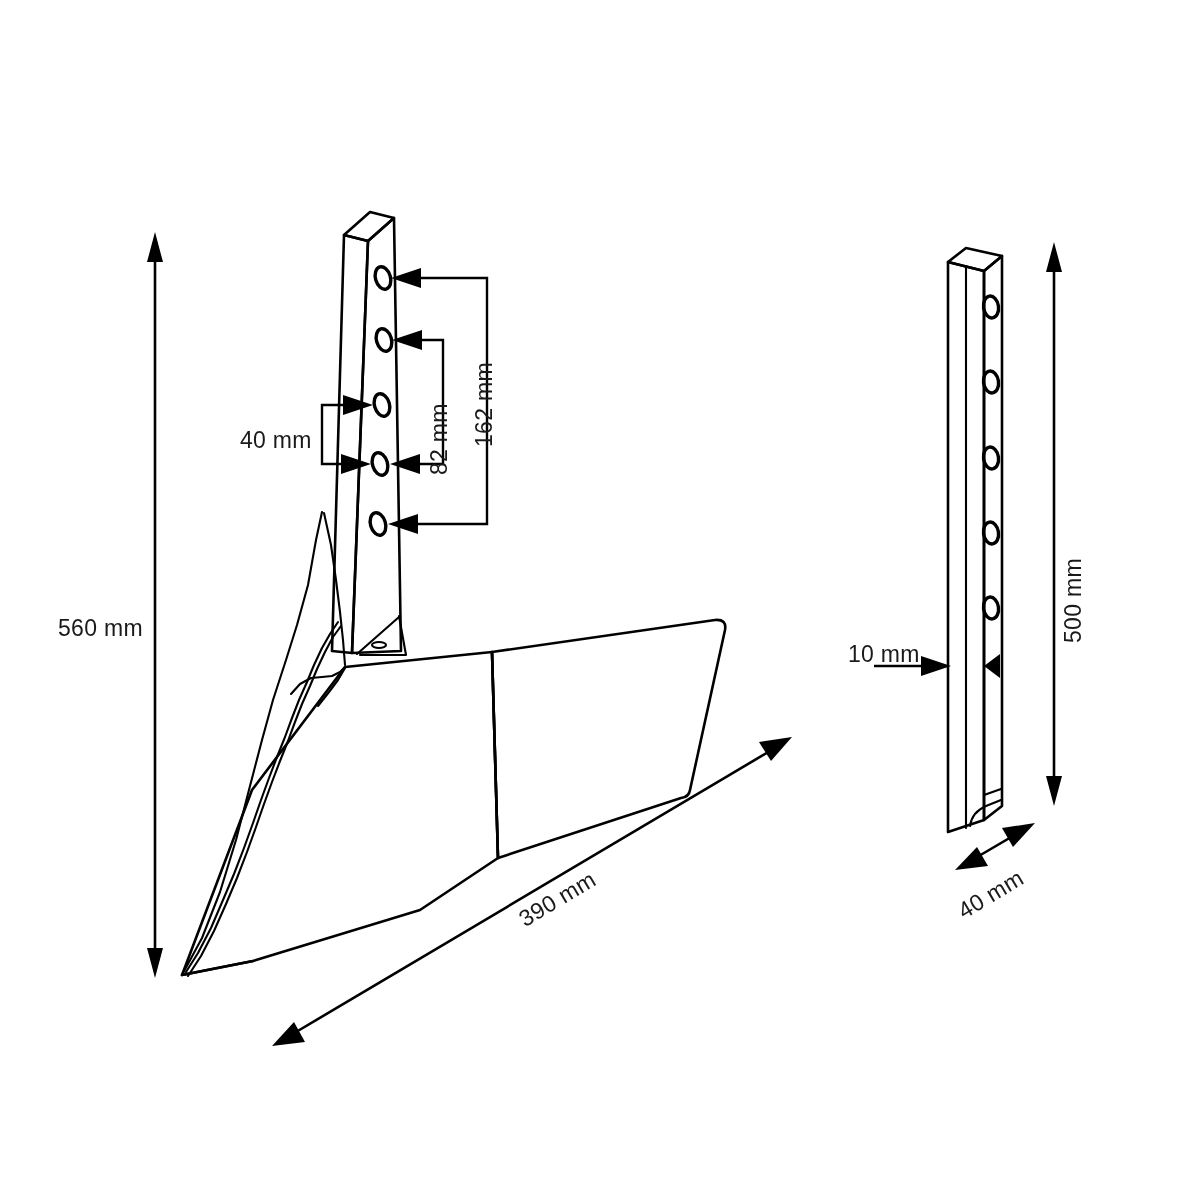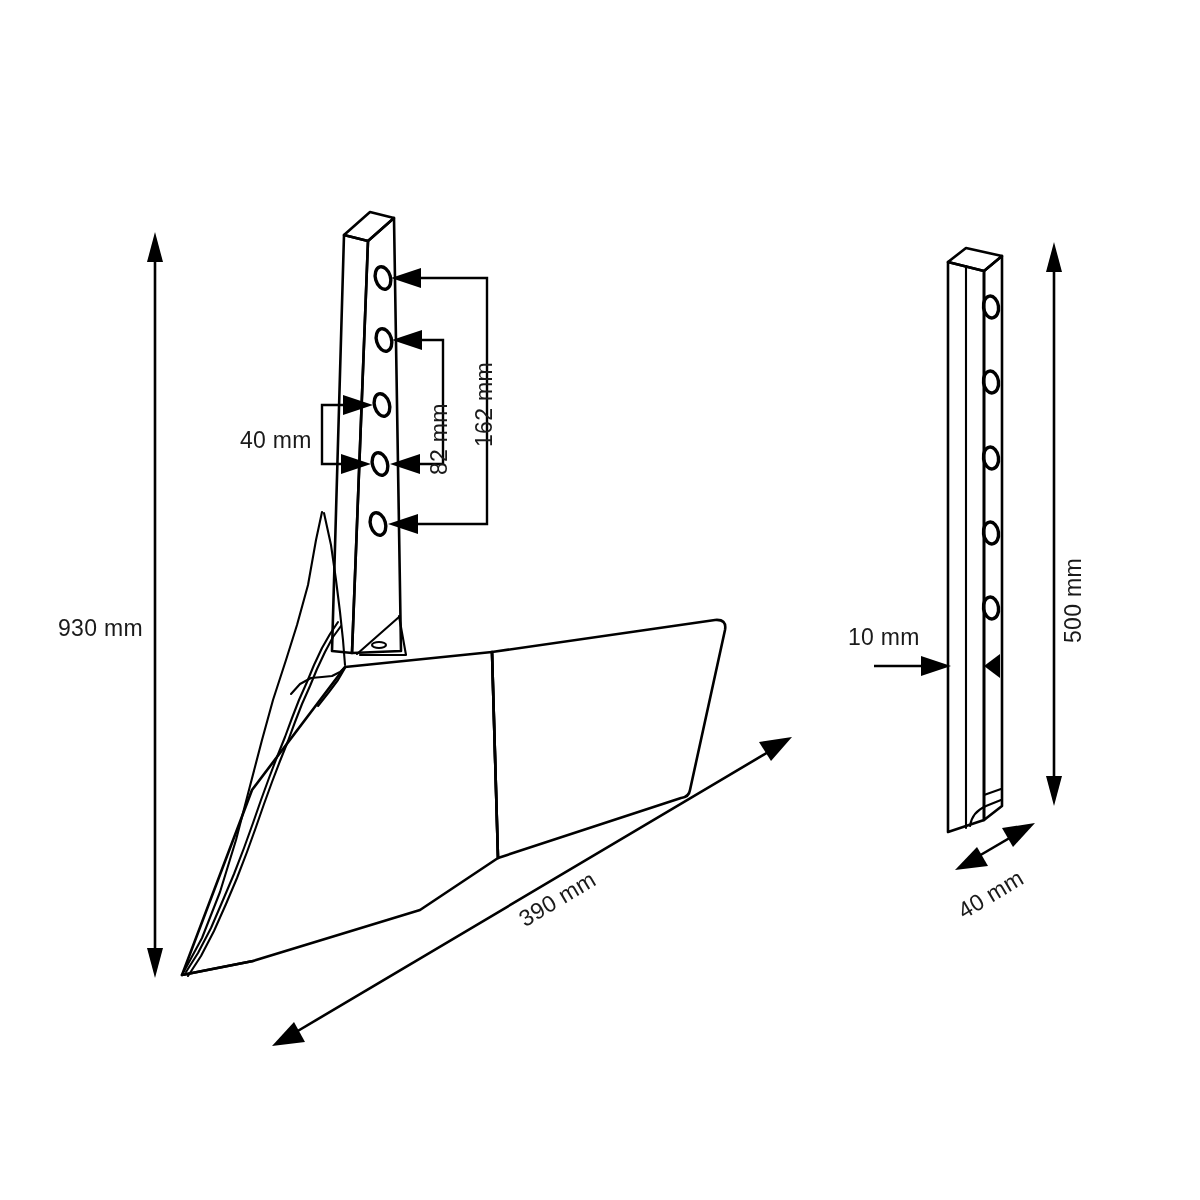--- a/index.html
+++ b/index.html
@@ -207,29 +207,29 @@
     </g>
 
     <g>
       <line class="dimline" x1="972" y1="860" x2="1018" y2="833"></line>
       <polygon class="arrowhead" points="955,870 988,866 977,847"></polygon>
       <polygon class="arrowhead" points="1035,823 1002,828 1013,847"></polygon>
     </g>
 
   </svg>
 
-  <div class="lbl" style="left:58px; top:617px;">930 mm</div>
+  <div class="lbl" style="left:58px; top:617px;">560 mm</div>
 
   <div class="lbl tilt-390" style="left:527px; top:908px;">390 mm</div>
 
   <div class="lbl rot90" style="left:496px; top:424px;">162 mm</div>
 
   <div class="lbl rot90" style="left:451px; top:452px;">82 mm</div>
 
   <div class="lbl" style="left:240px; top:429px;">40 mm</div>
 
   <div class="lbl rot90" style="left:1085px; top:620px;">500 mm</div>
 
-  <div class="lbl" style="left:848px; top:626px;">10 mm</div>
+  <div class="lbl" style="left:848px; top:643px;">10 mm</div>
 
   <div class="lbl tilt-40" style="left:966px; top:900px;">40 mm</div>
 
 </div>
 
 </body></html>

